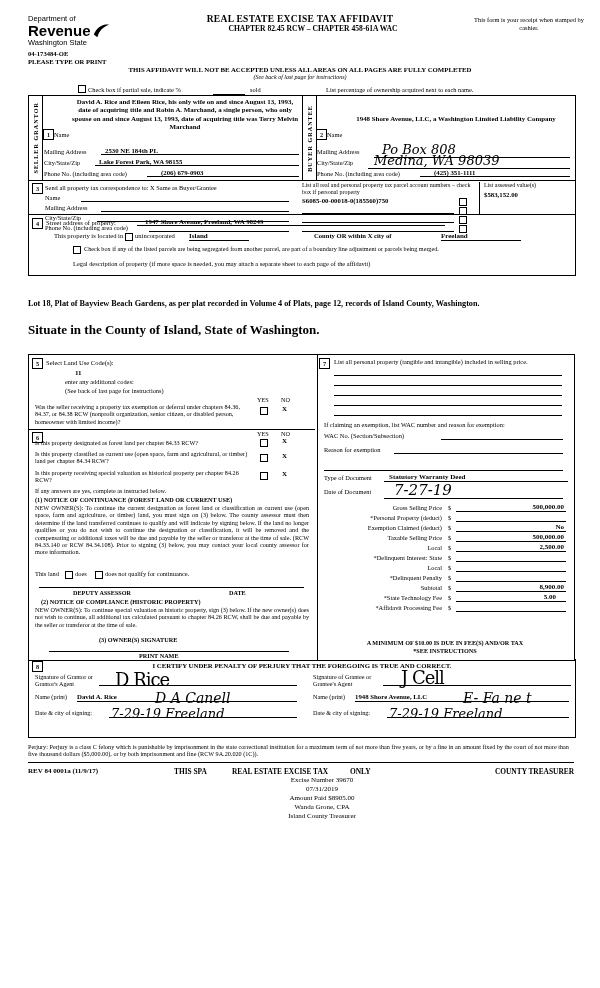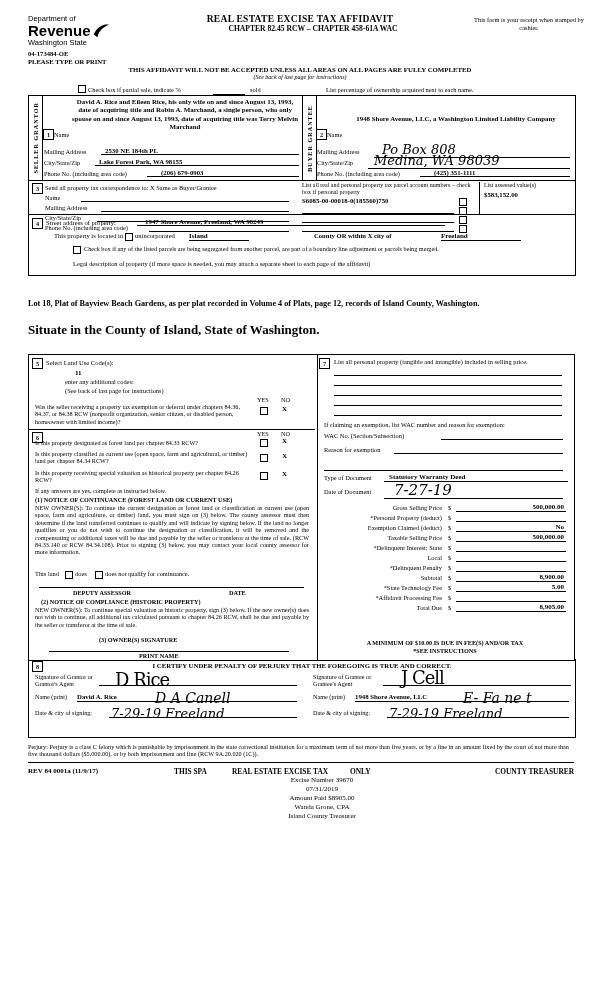--- a/index.html
+++ b/index.html
@@ -281,20 +281,26 @@
               <span style="position: absolute; left: 140px; right: 8px; top: 8px; border-bottom: 1px solid rgb(0, 0, 0);"></span>
               <span style="position: absolute; right: 10px; top: 0px; font-size: 7px; font-weight: bold;">No</span>
             </div>
             <div style="position: relative; height: 10px;">
               <span style="position: absolute; left: 0px; top: 1px; width: 126px; text-align: right; font-size: 6.4px;">Taxable Selling Price</span>
               <span style="position: absolute; left: 132px; top: 1px; font-size: 6.4px;">$</span>
               <span style="position: absolute; left: 140px; right: 8px; top: 8px; border-bottom: 1px solid rgb(0, 0, 0);"></span>
               <span style="position: absolute; right: 10px; top: 0px; font-size: 7px; font-weight: bold;">500,000.00</span>
             </div>
             <div style="position: relative; height: 10px;">
+              <span style="position: absolute; left: 0px; top: 1px; width: 126px; text-align: right; font-size: 6.4px;">Local</span>
+              <span style="position: absolute; left: 132px; top: 1px; font-size: 6.4px;">$</span>
+              <span style="position: absolute; left: 140px; right: 8px; top: 8px; border-bottom: 1px solid rgb(0, 0, 0);"></span>
+              <span style="position: absolute; right: 10px; top: 0px; font-size: 7px; font-weight: bold;">2,500.00</span>
+            </div>
+            <div style="position: relative; height: 10px;">
               <span style="position: absolute; left: 0px; top: 1px; width: 126px; text-align: right; font-size: 6.4px;">*Delinquent Interest:  State</span>
               <span style="position: absolute; left: 132px; top: 1px; font-size: 6.4px;">$</span>
               <span style="position: absolute; left: 140px; right: 8px; top: 8px; border-bottom: 1px solid rgb(0, 0, 0);"></span>
               <span style="position: absolute; right: 10px; top: 0px; font-size: 7px; font-weight: bold;"></span>
             </div>
             <div style="position: relative; height: 10px;">
               <span style="position: absolute; left: 0px; top: 1px; width: 126px; text-align: right; font-size: 6.4px;">Local</span>
               <span style="position: absolute; left: 132px; top: 1px; font-size: 6.4px;">$</span>
               <span style="position: absolute; left: 140px; right: 8px; top: 8px; border-bottom: 1px solid rgb(0, 0, 0);"></span>
               <span style="position: absolute; right: 10px; top: 0px; font-size: 7px; font-weight: bold;"></span>
@@ -308,33 +314,27 @@
             <div style="position: relative; height: 10px;">
               <span style="position: absolute; left: 0px; top: 1px; width: 126px; text-align: right; font-size: 6.4px;">Subtotal</span>
               <span style="position: absolute; left: 132px; top: 1px; font-size: 6.4px;">$</span>
               <span style="position: absolute; left: 140px; right: 8px; top: 8px; border-bottom: 1px solid rgb(0, 0, 0);"></span>
               <span style="position: absolute; right: 10px; top: 0px; font-size: 7px; font-weight: bold;">8,900.00</span>
             </div>
             <div style="position: relative; height: 10px;">
               <span style="position: absolute; left: 0px; top: 1px; width: 126px; text-align: right; font-size: 6.4px;">*State Technology Fee</span>
               <span style="position: absolute; left: 132px; top: 1px; font-size: 6.4px;">$</span>
               <span style="position: absolute; left: 140px; right: 8px; top: 8px; border-bottom: 1px solid rgb(0, 0, 0);"></span>
-              <span style="position: absolute; right: 10px; top: 0px; font-size: 7px; font-weight: bold;">5.00</span>
+              <span style="position: absolute; right: 18px; top: 0px; font-size: 7px; font-weight: bold;">5.00</span>
             </div>
             <div style="position: relative; height: 10px;">
               <span style="position: absolute; left: 0px; top: 1px; width: 126px; text-align: right; font-size: 6.4px;">*Affidavit Processing Fee</span>
               <span style="position: absolute; left: 132px; top: 1px; font-size: 6.4px;">$</span>
               <span style="position: absolute; left: 140px; right: 8px; top: 8px; border-bottom: 1px solid rgb(0, 0, 0);"></span>
               <span style="position: absolute; right: 10px; top: 0px; font-size: 7px; font-weight: bold;"></span>
-            </div>
-            <div style="position: relative; height: 10px;">
-              <span style="position: absolute; left: 0px; top: 1px; width: 126px; text-align: right; font-size: 6.4px;">Total Due</span>
-              <span style="position: absolute; left: 132px; top: 1px; font-size: 6.4px;">$</span>
-              <span style="position: absolute; left: 140px; right: 8px; top: 8px; border-bottom: 1px solid rgb(0, 0, 0);"></span>
-              <span style="position: absolute; right: 10px; top: 0px; font-size: 7px; font-weight: bold;">8,905.00</span>
             </div>
           </div>
 
         <span style="position:absolute;left:8px;top:284px;width:242px;text-align:center;font-size:6.2px;font-weight:bold;">A MINIMUM OF $10.00 IS DUE IN FEE(S) AND/OR TAX</span>
         <span style="position:absolute;left:8px;top:292px;width:242px;text-align:center;font-size:6.2px;font-weight:bold;">*SEE INSTRUCTIONS</span>
       </div>
     </div>
 
     <div class="bx" style="position:relative;width:546px;height:78px;border-top:none;">
       <span class="num" style="position:absolute;left:3px;top:2px;">8</span>

